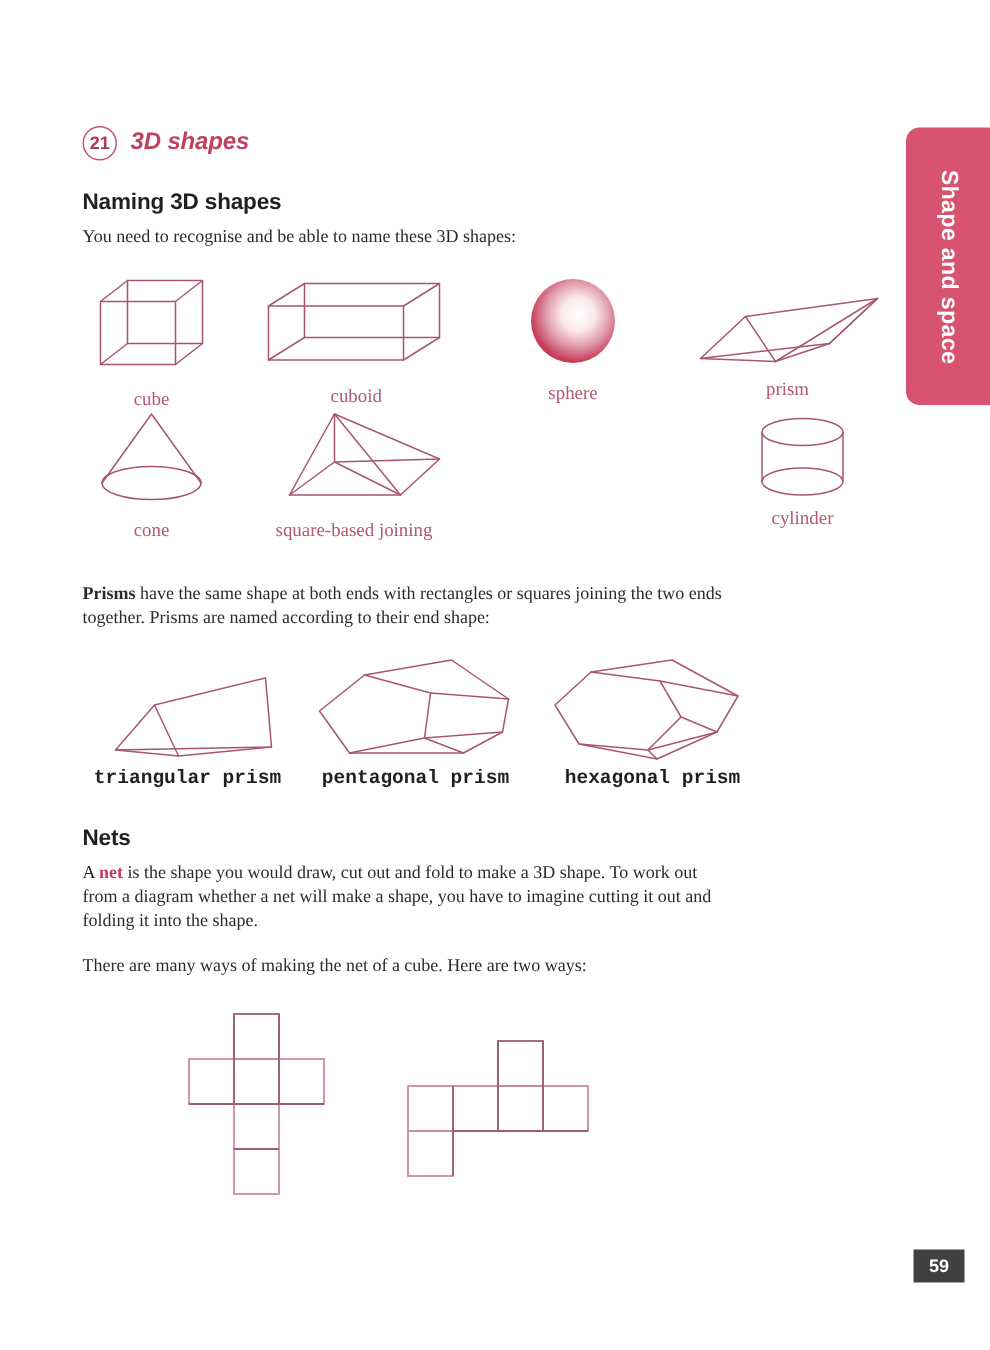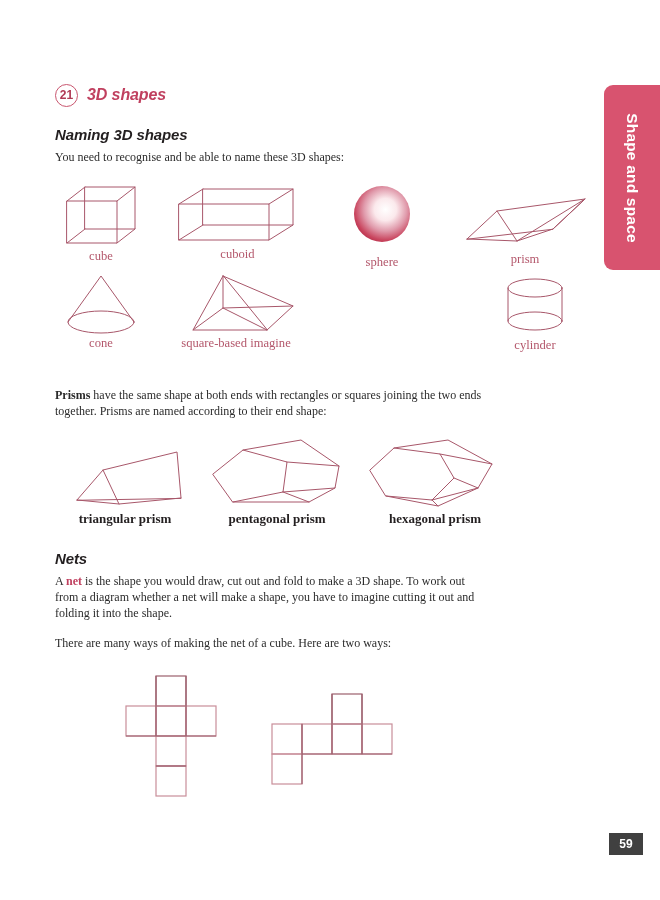--- a/index.html
+++ b/index.html
@@ -100,21 +100,20 @@
   }
 
   
   h3.subhead {
     font-family: "Liberation Sans", sans-serif;
     font-size: 15px;
     font-weight: bold;
     color: #231f20;
     margin: 0;
     letter-spacing: -0.1px;
-    font-style: italic;
   }
 
   p.body {
     font-family: "Liberation Serif", serif;
     font-size: 12px;
     line-height: 1.33;
     margin: 0;
     color: #2b2b2b;
   }
   .bold { font-weight: bold; }
@@ -131,24 +130,24 @@
   }
   .shape-art {
     display: block;
     margin: 0 auto;
   }
   .shape-label {
     font-family: "Liberation Serif", serif;
     font-size: 12.6px;
     color: #b4586c;
     line-height: 1.18;
-    margin-top: 0;
+    margin-top: 10px;
   }
   .shape-label-dark {
-    font-family: Liberation Serif, serif;
+    font-family: Liberation Mono, monospace;
     font-size: 13px;
     font-weight: bold;
     color: #231f20;
     margin-top: 3px;
   }
 
   svg { overflow: visible; }
   .wire {
     fill: none;
     stroke: #a8576a;
@@ -255,21 +254,21 @@
       </div>
 
       <div class="shape-cell" style="left:86px; top:0px; width:190px;">
         <svg class="shape-art" width="122" height="62" viewBox="0 0 122 62">
           <path class="wire" d="M48 2 L18 56 L92 56 Z"></path>
           <path class="wire" d="M48 2 L118 32 L92 56"></path>
           <path class="wire" d="M18 56 L48 34 L118 32"></path>
           <path class="wire" d="M48 34 L48 2"></path>
           <path class="wire" d="M48 34 L92 56"></path>
         </svg>
-        <div class="shape-label">square-based imagine</div>
+        <div class="shape-label">square-based joining</div>
       </div>
 
 
       <div class="shape-cell" style="left:425px; top:2px; width:110px;">
         <svg class="shape-art" width="64" height="58" viewBox="0 0 64 58">
           <ellipse class="wire" cx="32" cy="12" rx="27" ry="9"></ellipse>
           <ellipse class="wire" cx="32" cy="45" rx="27" ry="9"></ellipse>
           <path class="wire" d="M5 12 L5 45"></path>
           <path class="wire" d="M59 12 L59 45"></path>
         </svg>

